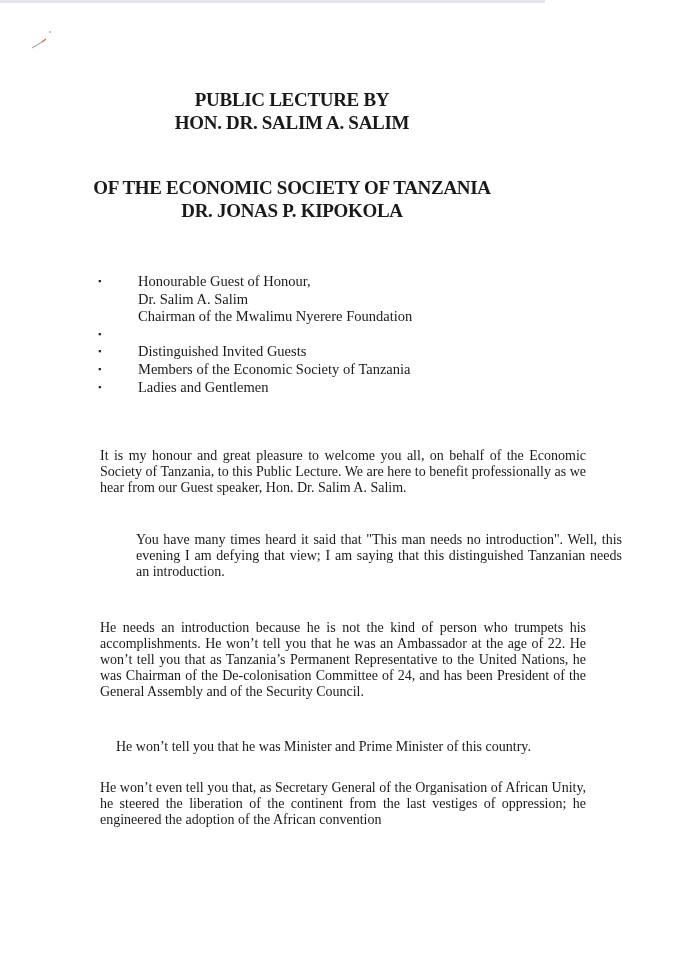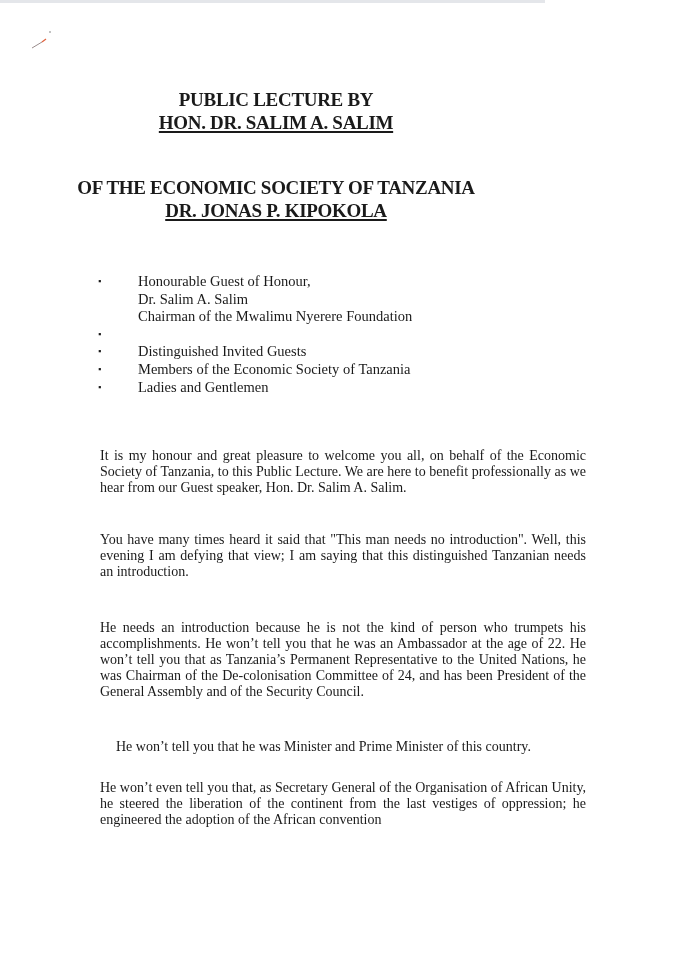--- a/index.html
+++ b/index.html
@@ -2,31 +2,31 @@
 <html><head>
 <meta charset="utf-8">
 <style>
   html, body { margin: 0; padding: 0; }
   body {
     width: 677px; height: 960px; background: #ffffff; position: relative; overflow: hidden;
     font-family: "Liberation Serif", "DejaVu Serif", serif; color: #1a1a1a;
   }
   .scan-top { position: absolute; left: 0; top: 0; width: 545px; height: 3px; background: #e4e6ea; }
   .mark { position: absolute; left: 30px; top: 30px; width: 30px; height: 20px; }
-  .title-block { position: absolute; left: 0; width: 552px; text-align: center; font-weight: bold; font-size: 19px; line-height: 23px; letter-spacing: -0.3px; }
+  .title-block { position: absolute; left: 0; width: 552px; text-align: center; font-weight: bold; font-size: 19px; line-height: 23px; letter-spacing: -0.3px; padding-left: 16px; }
   .t1 { top: 88px; }
   .t2 { top: 176px; }
-  .u { text-decoration: underline; text-decoration-thickness: 2px; text-underline-offset: 2px; }
+  .u { text-decoration-thickness: 2px; text-underline-offset: 2px; }
   .bullets { position: absolute; left: 95px; top: 273px; font-size: 14.5px; line-height: 17.6px; }
   .bullet-row { display: flex; }
   .bullet-dot { width: 40px; flex: 0 0 40px; font-size: 9px; padding-left: 3px; }
   .bullet-text { white-space: nowrap; }
   .para { position: absolute; left: 100px; width: 486px; font-size: 14px; line-height: 16px; text-align: justify; text-align-last: left; }
   .p1 { top: 434px; }
-  .p2 { top: 518px; }
+  .p2 { top: 518px; margin-left: 36px; }
   .p3 { top: 606px; }
   .p4 { top: 725px; margin-left: 16px; }
   .p5 { top: 766px; }
 </style>
 </head>
 <body>
 
 <div class="scan-top"></div>
 <svg class="mark" viewBox="0 0 30 20">
   <line x1="2" y1="18" x2="12" y2="12" stroke="#9a8c8c" stroke-width="1"></line>

